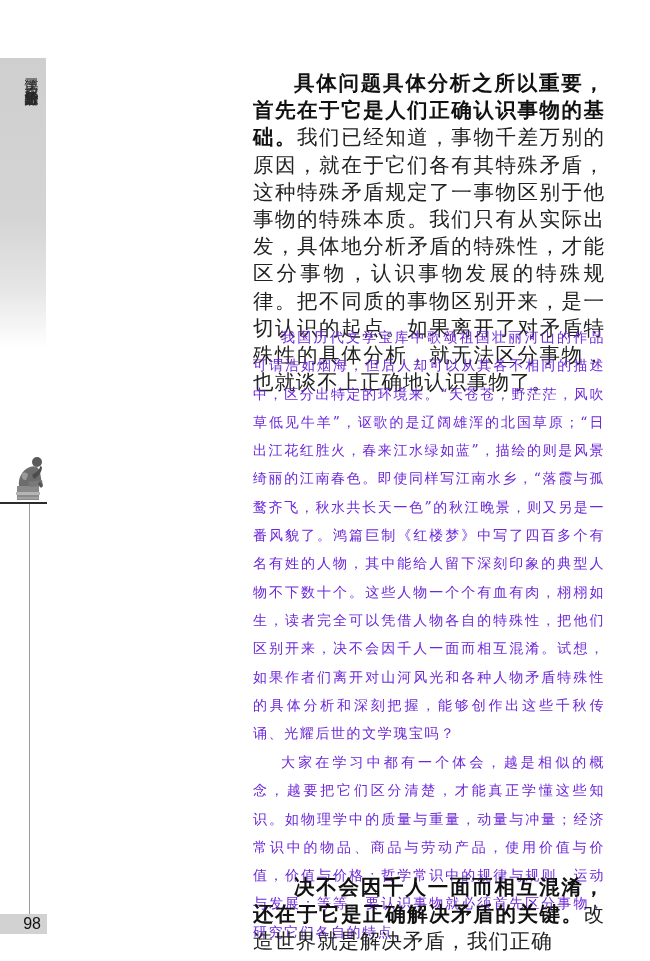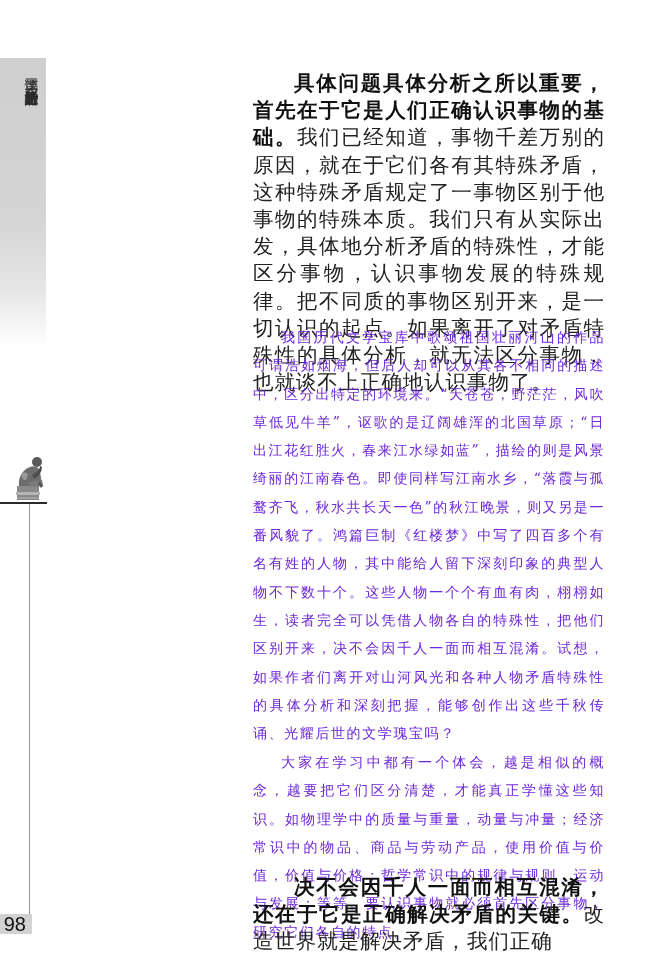--- a/index.html
+++ b/index.html
@@ -61,30 +61,30 @@
       left: 29px;
       top: 504px;
       width: 1px;
       height: 411px;
       background: #9a9a9a;
     }
     .page-number-box {
       position: absolute;
       left: 0;
       top: 914px;
-      width: 32px;
+      width: 47px;
       height: 20px;
       background: #d2d2d2;
       display: flex;
       align-items: center;
       justify-content: flex-end;
       padding-right: 6px;
       box-sizing: border-box;
       font-family: "Liberation Sans", sans-serif;
-      font-size: 20px;
+      font-size: 16px;
       color: #111;
     }
     
     .main {
       position: absolute;
       left: 241px;
       top: 58px;
       width: 376px;
     }
     .para {

